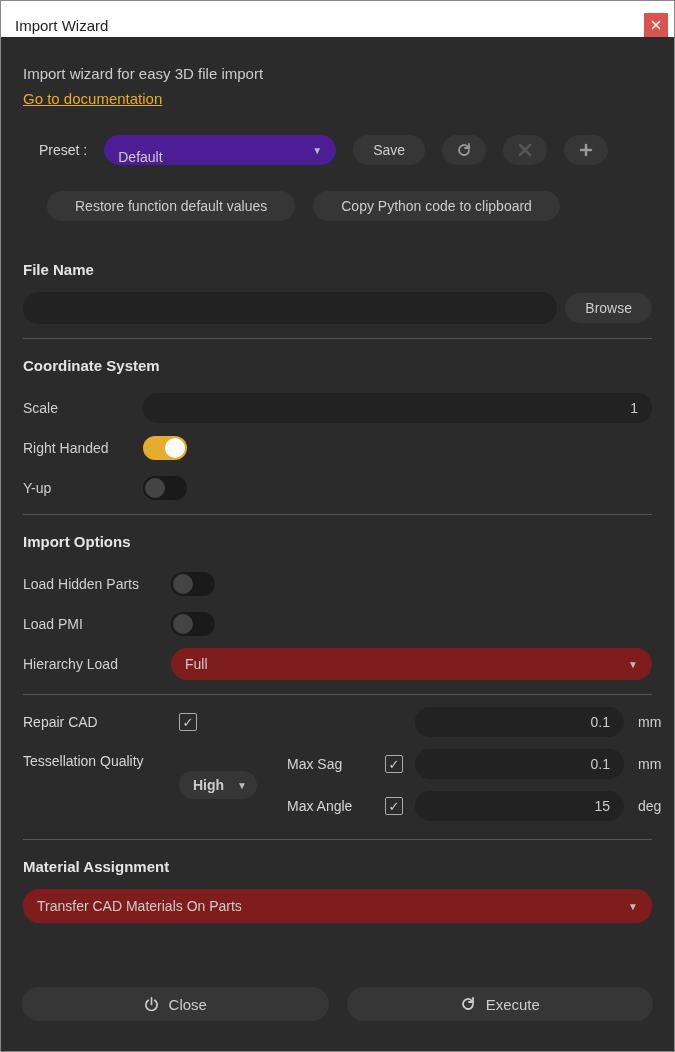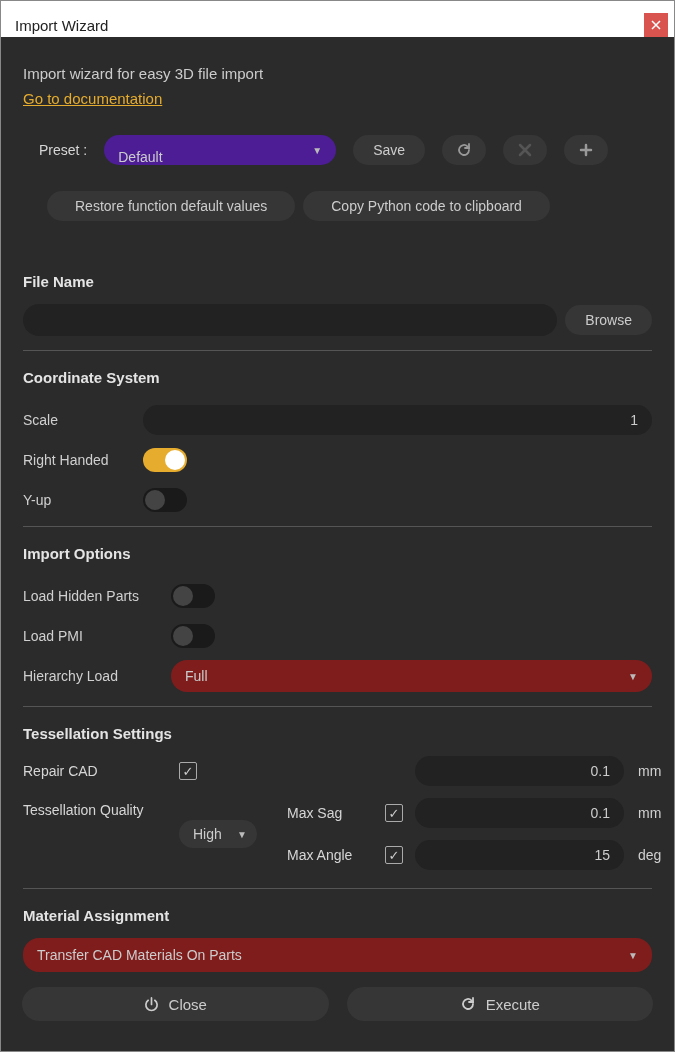--- a/index.html
+++ b/index.html
@@ -97,23 +97,23 @@
     border-radius: 15px;
     font-size: 15px;
     cursor: pointer;
     display: flex;
     align-items: center;
     justify-content: center;
   }
   .icon-btn.disabled { color: #555; }
   .secondary-row {
     display: flex;
-    gap: 8px;
+    gap: 18px;
     padding-left: 24px;
-    margin-bottom: 52px;
+    margin-bottom: 40px;
   }
   .pill-btn.wide { padding: 0 28px; }
   .section-title {
     font-weight: 600;
     font-size: 15px;
     margin: 18px 0 14px 0;
     color: #e4e4e4;
   }
   .filename-row { display: flex; gap: 8px; align-items: center; margin-bottom: 14px; }
   .filename-input {
@@ -326,32 +326,31 @@
   </div>
   <div class="form-row">
     <span class="field-label wide">Hierarchy Load</span>
     <div class="dropdown-full">
       <span>Full</span>
       <span class="dropdown-caret">▼</span>
     </div>
   </div>
   <hr class="divider" style="margin-top:10px;">
 
-  <div class="section-title">Tessellation Settings</div>
 
   <div class="tess-grid">
     <span>Repair CAD</span>
     <div><span class="checkbox">✓</span></div>
     <span></span>
     <span></span>
     <input class="num-input" value="0.1" style="">
     <span class="unit">mm</span>
 
     <span style="align-self:start;padding-top:4px;">Tessellation Quality</span>
-    <div style="grid-row:span 2;align-self:center;">
+    <div style="grid-row:span 2;align-self:center;font-weight:bold;">
       <div class="small-select">
         <span>High</span>
         <span class="dropdown-caret" style="right:10px;">▼</span>
       </div>
     </div>
     <span>Max Sag</span>
     <span class="checkbox">✓</span>
     <input class="num-input" value="0.1" style="">
     <span class="unit">mm</span>
 

